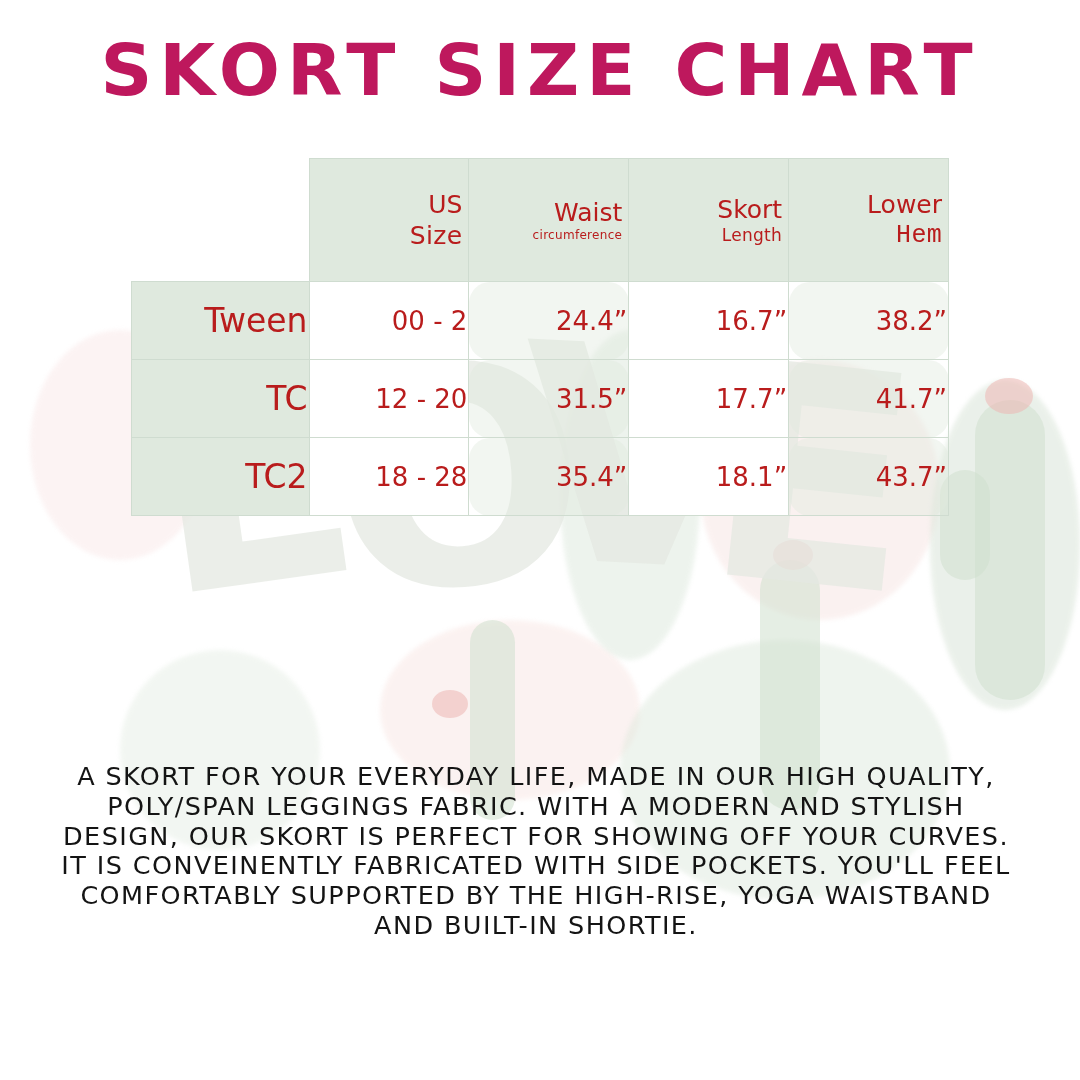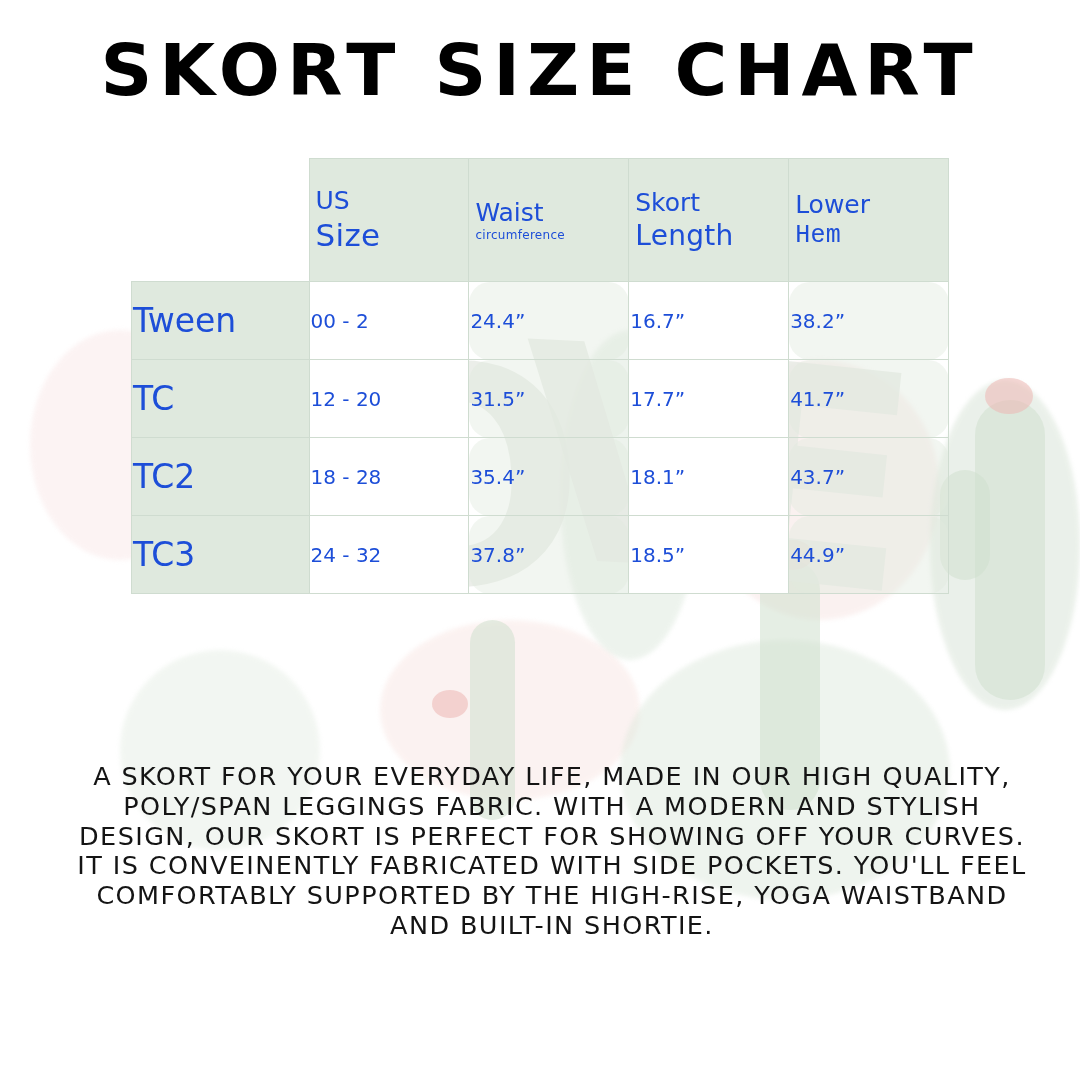--- a/index.html
+++ b/index.html
@@ -72,41 +72,41 @@
   
   .title {
     position: absolute;
     top: 28px;
     left: 0;
     width: 100%;
     text-align: center;
     font-size: 72px;
     font-weight: 700;
     letter-spacing: 7px;
-    color: #000000;
+    color: #be185d;
     font-family: "DejaVu Sans", sans-serif;
   }
 
   
   .table-wrap {
     position: absolute;
     left: 131px;
     top: 158px;
     width: 818px;
   }
   table.size-chart {
     border-collapse: collapse;
     width: 100%;
     table-layout: fixed;
   }
   table.size-chart td, table.size-chart th {
     border: 1px solid #cfdcd0;
-    text-align: left;
+    text-align: right;
     vertical-align: middle;
-    color: #1d4ed8;
+    color: #b91c1c;
     font-weight: 400;
   }
   
   .corner-cell {
     background: #ffffff;
     border-left: 0 !important;
     border-top: 0 !important;
     width: 165px;
   }
   thead th {
@@ -116,36 +116,36 @@
     line-height: 1.25;
     padding: 4px 6px;
   }
   thead th .sub {
     display: block;
     font-size: 12px;
     letter-spacing: .3px;
   }
   tbody td {
     height: 75px;
-    font-size: 20px;
+    font-size: 26px;
     background: #ffffff;
   }
   tbody td.row-label {
     background: #dfe9de;
     font-size: 33px;
   }
   tbody td.shaded {
     background: rgba(223, 233, 222, 0.42);
     border-radius: 21px;
   }
 
   
   .description {
     position: absolute;
-    left: 72px;
+    left: 56px;
     top: 762px;
     width: 960px;
     text-align: center;
     font-size: 25.5px;
     line-height: 1.17;
     letter-spacing: 1.4px;
     color: #141414;
     font-family: "DejaVu Sans", sans-serif;
     text-transform: uppercase;
   }
@@ -178,29 +178,29 @@
 
 <div class="title">SKORT SIZE CHART</div>
 
 <div class="table-wrap">
   <table class="size-chart">
     <thead>
       <tr>
         <th class="corner-cell"></th>
         <th>
           <span>US</span>
-          <span class="sub" style="font-size:31px;">Size</span>
+          <span class="sub" style="font-size:25px;">Size</span>
         </th>
         <th>
           <span>Waist</span>
           <span class="sub">circumference</span>
         </th>
         <th>
           <span>Skort</span>
-          <span class="sub" style="font-size:28px;">Length</span>
+          <span class="sub" style="font-size:17px;">Length</span>
         </th>
         <th>
           <span>Lower</span>
           <span class="sub" style="font-size:25px;font-family:Liberation Mono, monospace;">Hem</span>
         </th>
       </tr>
     </thead>
     <tbody>
       <tr>
         <td class="row-label">Tween</td>
@@ -216,24 +216,17 @@
         <td>17.7”</td>
         <td class="shaded">41.7”</td>
       </tr>
       <tr>
         <td class="row-label">TC2</td>
         <td>18 - 28</td>
         <td class="shaded">35.4”</td>
         <td>18.1”</td>
         <td class="shaded">43.7”</td>
       </tr>
-      <tr>
-        <td class="row-label">TC3</td>
-        <td>24 - 32</td>
-        <td class="shaded">37.8”</td>
-        <td>18.5”</td>
-        <td class="shaded">44.9”</td>
-      </tr>
     </tbody>
   </table>
 </div>
 
 <div class="description">A skort for your everyday life, made in our high quality, poly/span leggings fabric. With a modern and stylish design, our skort is perfect for showing off your curves. It is conveinently fabricated with side pockets. You'll feel comfortably supported by the high-rise, yoga waistband and built-in shortie.</div>
 
 </body></html>

